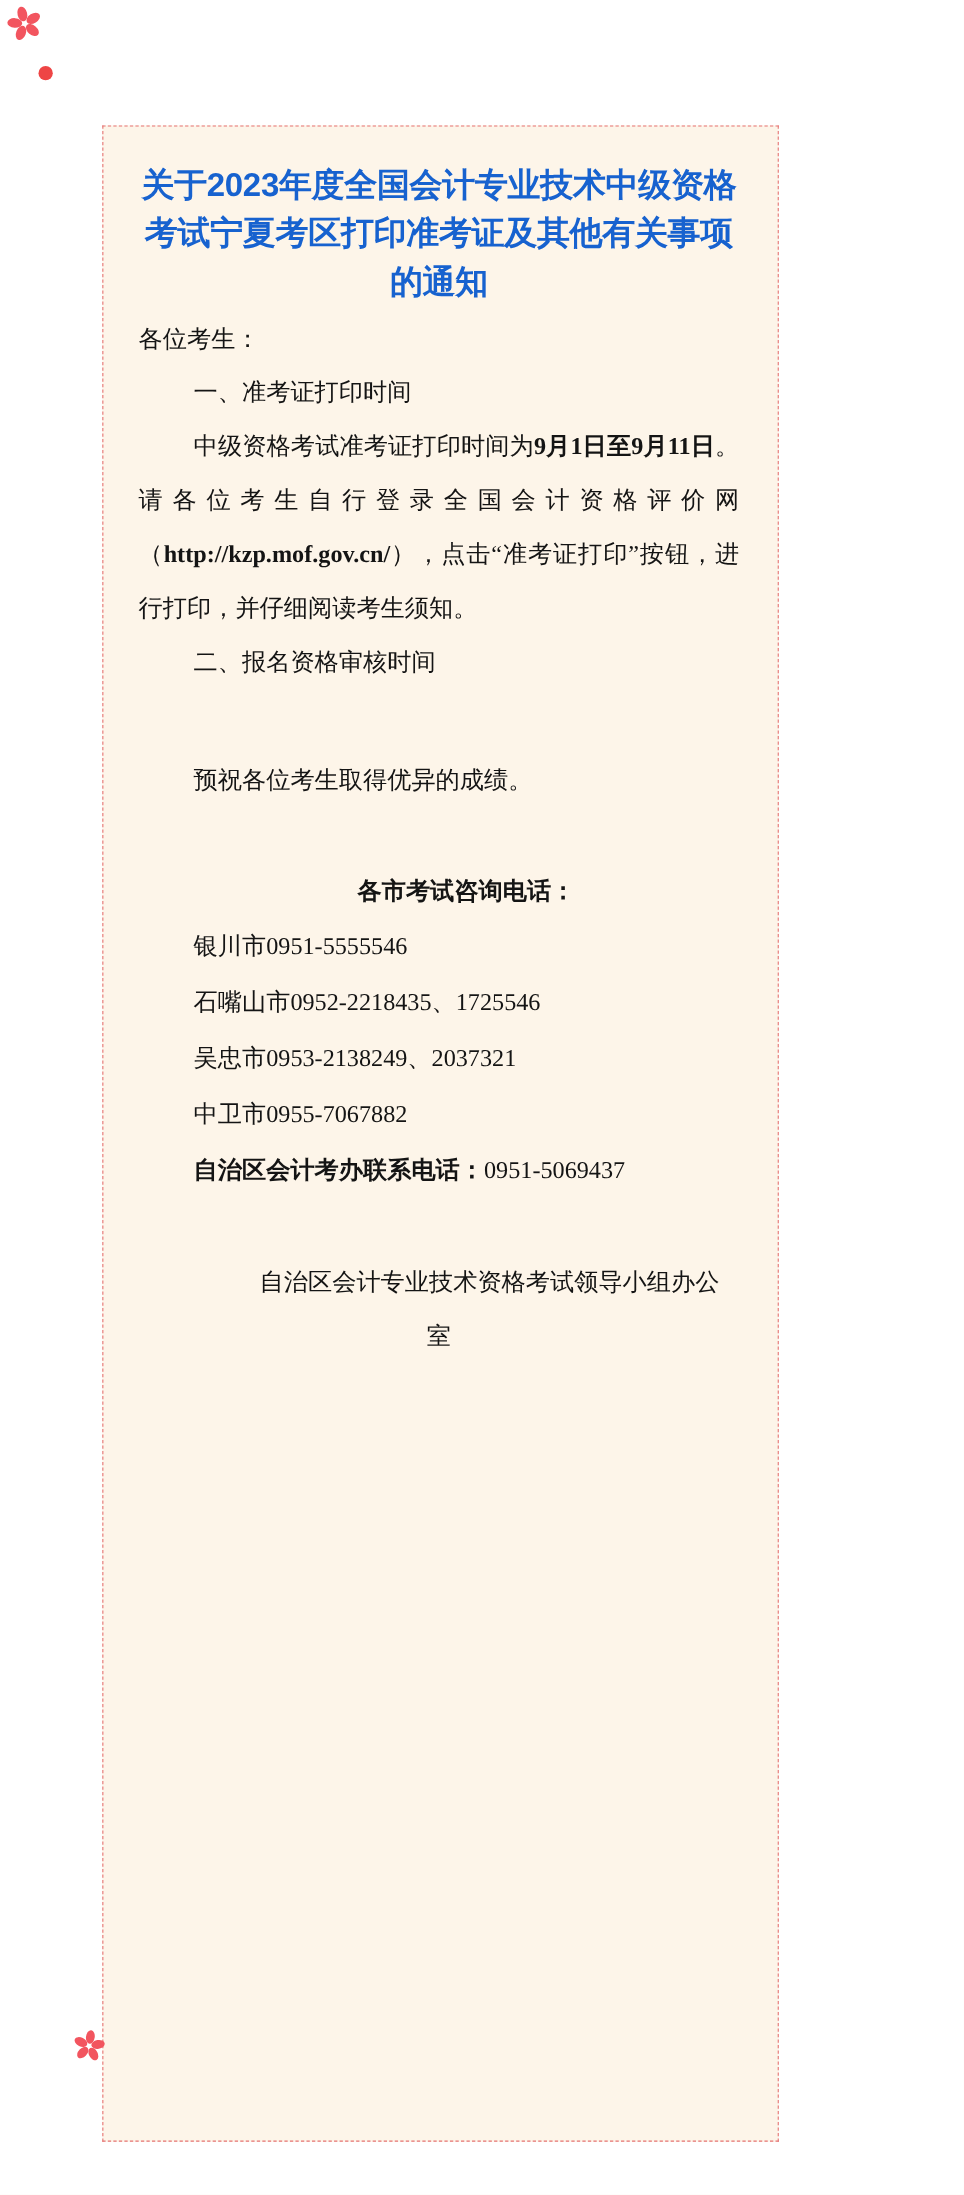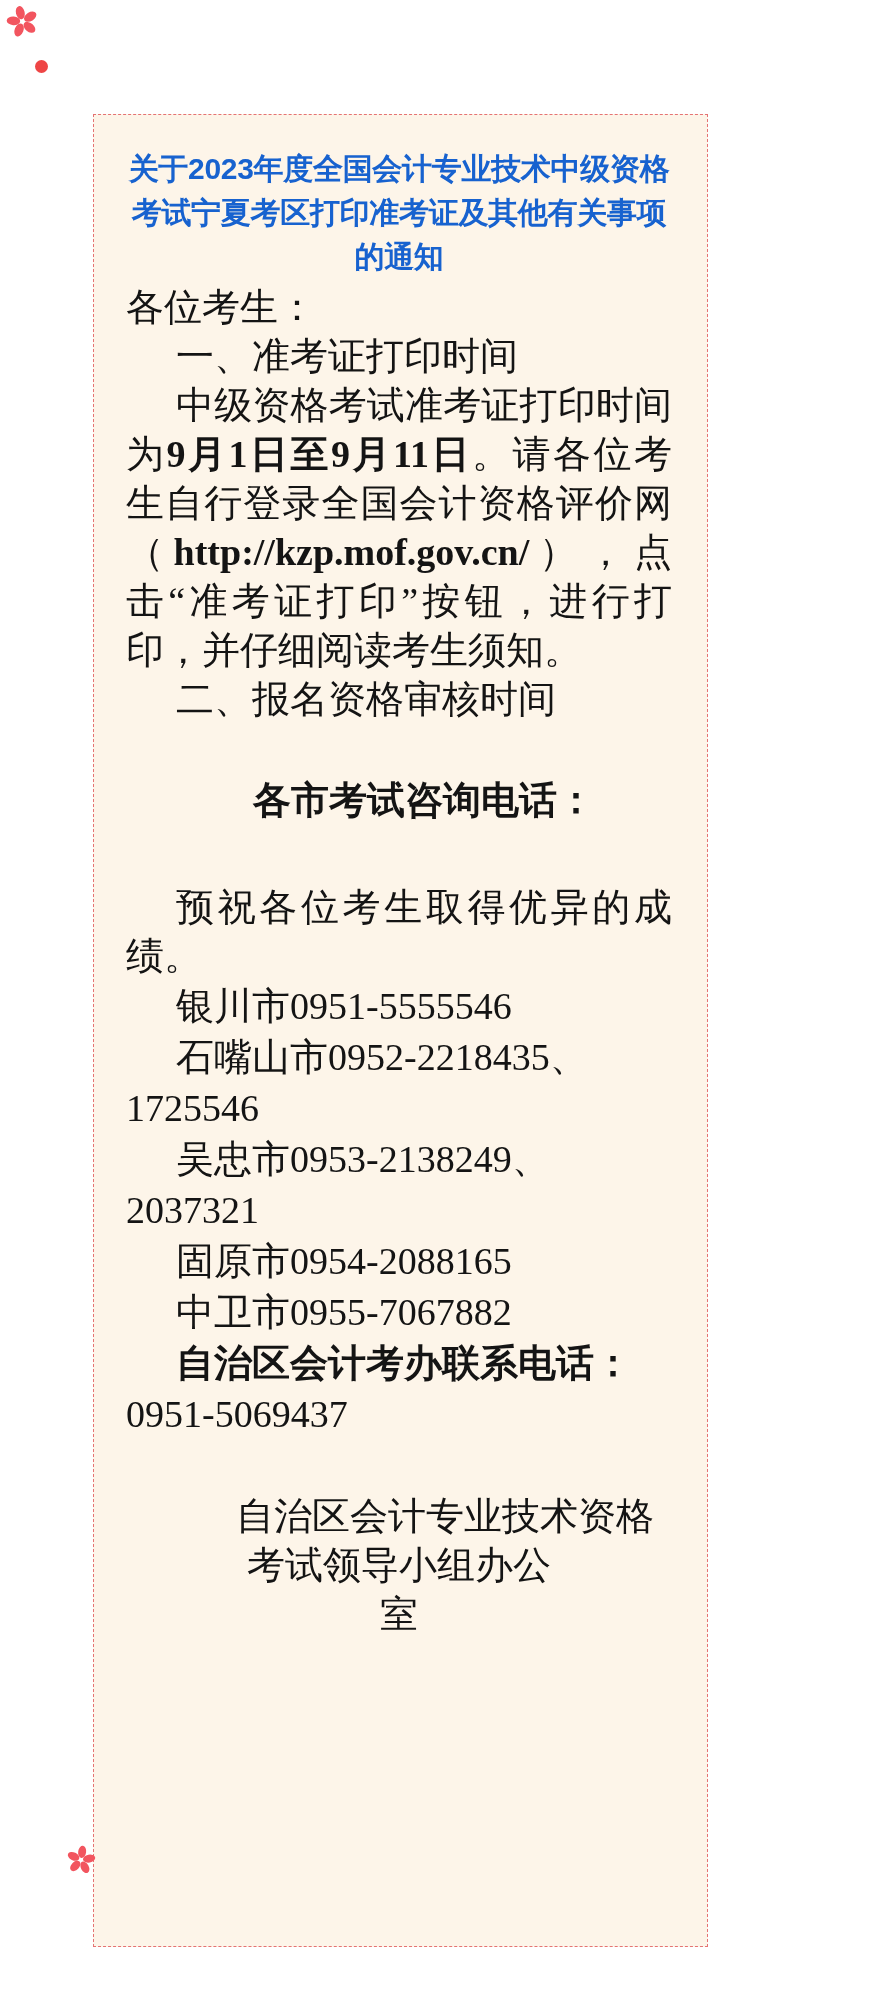--- a/index.html
+++ b/index.html
@@ -36,21 +36,21 @@
     font-family:"Liberation Sans", sans-serif;
     font-weight:bold;
     color:#1762cf;
     font-size:30px;
     line-height:44px;
     letter-spacing:-0.3px;
     text-align:center;
     margin-bottom:4px;
   }
   .para {
-    font-size:38px;
+    font-size:22px;
     line-height:49px;
     text-align:justify;
     color:#141414;
   }
   .indent { text-indent:50px; }
   .b { font-weight:bold;text-align:center; }
   .sans { font-family:"Liberation Sans", sans-serif; }
   .wish { margin-top:58px; }
   .contacts-heading { margin-top:52px; }
   .phone { line-height:51px; text-align:left; }
@@ -85,28 +85,27 @@
     <p class="para indent">一、准考证打印时间</p>
 
     <p class="para indent">
       <span>中级资格考试准考证打印时间为</span><span class="b">9月1日至9月11日</span><span>。请各位考生自行登录全国会计资格评价网（</span><span class="b">http://kzp.mof.gov.cn/</span><span>），点击“准考证打印”按钮，进行打印，并仔细阅读考生须知。</span>
     </p>
 
 
     <p class="para indent">二、报名资格审核时间</p>
 
 
+    <p class="para indent wish">预祝各位考生取得优异的成绩。</p>
+
     <p class="para indent b sans contacts-heading">各市考试咨询电话：</p>
-
-    <p class="para indent wish">预祝各位考生取得优异的成绩。</p>
 
     <p class="para indent phone">银川市0951-5555546</p>
     <p class="para indent phone">石嘴山市0952-2218435、1725546</p>
     <p class="para indent phone">吴忠市0953-2138249、2037321</p>
-    <p class="para indent phone">固原市0954-2088165</p>
     <p class="para indent phone">中卫市0955-7067882</p>
 
     <p class="para indent phone">
       <span class="b sans">自治区会计考办联系电话：</span><span>0951-5069437</span>
     </p>
 
     <p class="para signature">
       <span>自治区会计专业技术资格考试领导小组办公</span><br>
       <span>室</span>
     </p>

